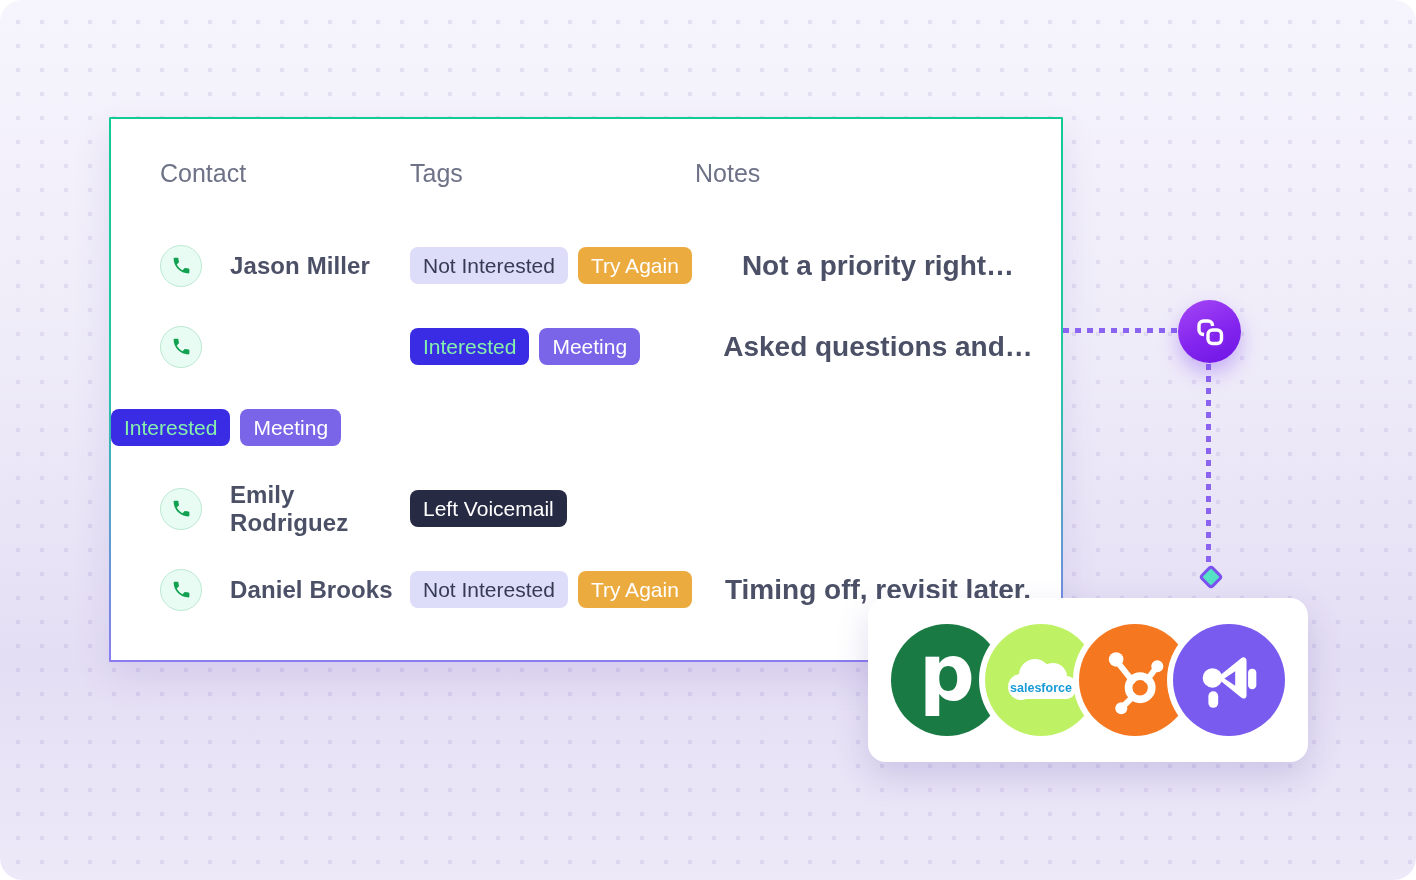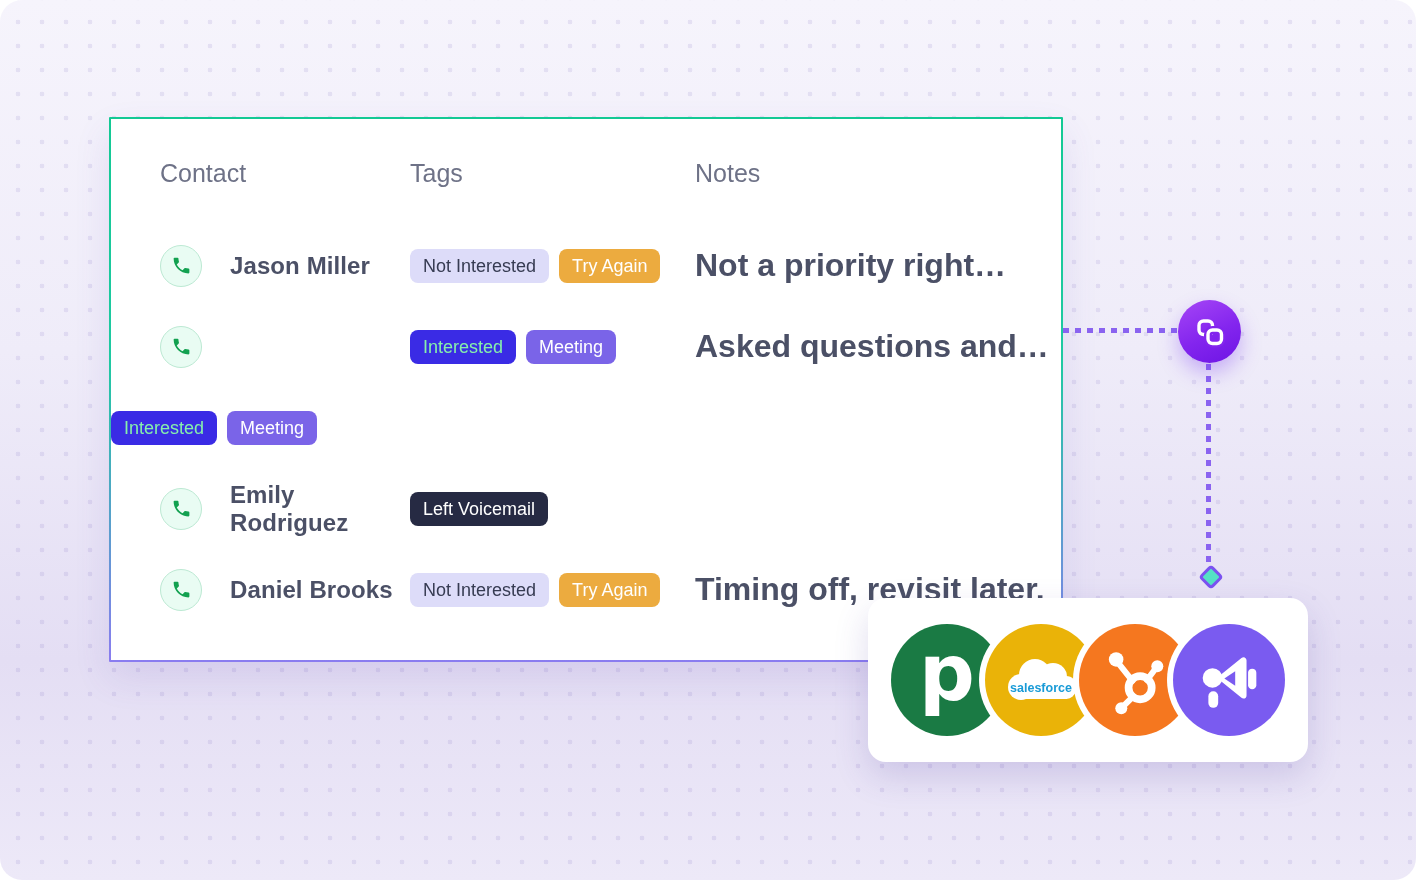--- a/index.html
+++ b/index.html
@@ -31,27 +31,27 @@
   .col-notes{flex:1;}
   .table-rows{position:absolute;left:0;top:106px;width:100%;}
   .t-row{display:flex;align-items:center;height:81px;}
   .contact-cell{display:flex;align-items:center;gap:28px;}
   .phone-chip{
     width:42px;height:42px;border-radius:50%;background:#e9fcf3;border:1.5px solid #bce9d3;
     display:flex;align-items:center;justify-content:center;flex:0 0 auto;
   }
   .contact-name{font-size:24px;font-weight:700;color:#4b5066;letter-spacing:.1px;}
   .tag-list{display:flex;gap:10px;align-items:center;}
-  .tag{display:inline-block;font-size:18px;line-height:1;padding:8px 13px;border-radius:8px;white-space:nowrap;}
+  .tag{display:inline-block;font-size:21px;line-height:1;padding:8px 13px;border-radius:8px;white-space:nowrap;}
   .tag--lavender{background:#dddcf9;color:#363b52;}
   .tag--amber{background:#ecab3f;color:#ffffff;}
   .tag--blue{background:#3a2be5;color:#86efac;}
   .tag--purple{background:#7a64e8;color:#ffffff;}
   .tag--dark{background:#262a43;color:#ffffff;}
-  .note-text{font-size:32px;font-weight:700;color:#4b5066;white-space:nowrap;overflow:hidden;}
+  .note-text{font-size:28px;font-weight:700;color:#4b5066;white-space:nowrap;overflow:hidden;text-align:center;}
 
   
   .conn-h{position:absolute;left:1063px;top:328px;width:117px;height:5px;z-index:3;
     background:repeating-linear-gradient(90deg,#8a63f0 0 6px,transparent 6px 12px);}
   .conn-v{position:absolute;left:1206px;top:364px;width:5px;height:200px;z-index:3;
     background:repeating-linear-gradient(180deg,#8a63f0 0 6px,transparent 6px 12px);}
   .link-node{
     position:absolute;left:1178px;top:300px;width:63px;height:63px;border-radius:50%;z-index:4;
     background:linear-gradient(155deg,#a646f6 0%,#8325ee 55%,#6d14e4 100%);
     box-shadow:0 10px 20px rgba(122,60,240,.35);
@@ -68,21 +68,21 @@
     background:#ffffff;border-radius:18px;box-shadow:0 14px 34px rgba(80,60,160,.18);
     display:flex;align-items:center;padding-left:23px;
   }
   .logo{
     width:112px;height:112px;border-radius:50%;flex:0 0 auto;position:relative;
     display:flex;align-items:center;justify-content:center;
     box-shadow:0 0 0 6px #ffffff;
   }
   .logo + .logo{margin-left:-18px;}
   .logo--pipedrive{background:#1a7a44;z-index:1;}
-  .logo--salesforce{background:#eab308;z-index:2;}
+  .logo--salesforce{background:#bef264;z-index:2;}
   .logo--hubspot{background:#f5771f;z-index:3;}
   .logo--megaphone{background:#7a5bf0;z-index:4;}
   .pipedrive-p{color:#ffffff;font-size:78px;font-weight:700;line-height:1;margin-top:-14px;font-family:"DejaVu Sans",sans-serif;}
 </style>
 </head>
 <body>
 
 <div class="canvas">
 
   <div class="main-card">

